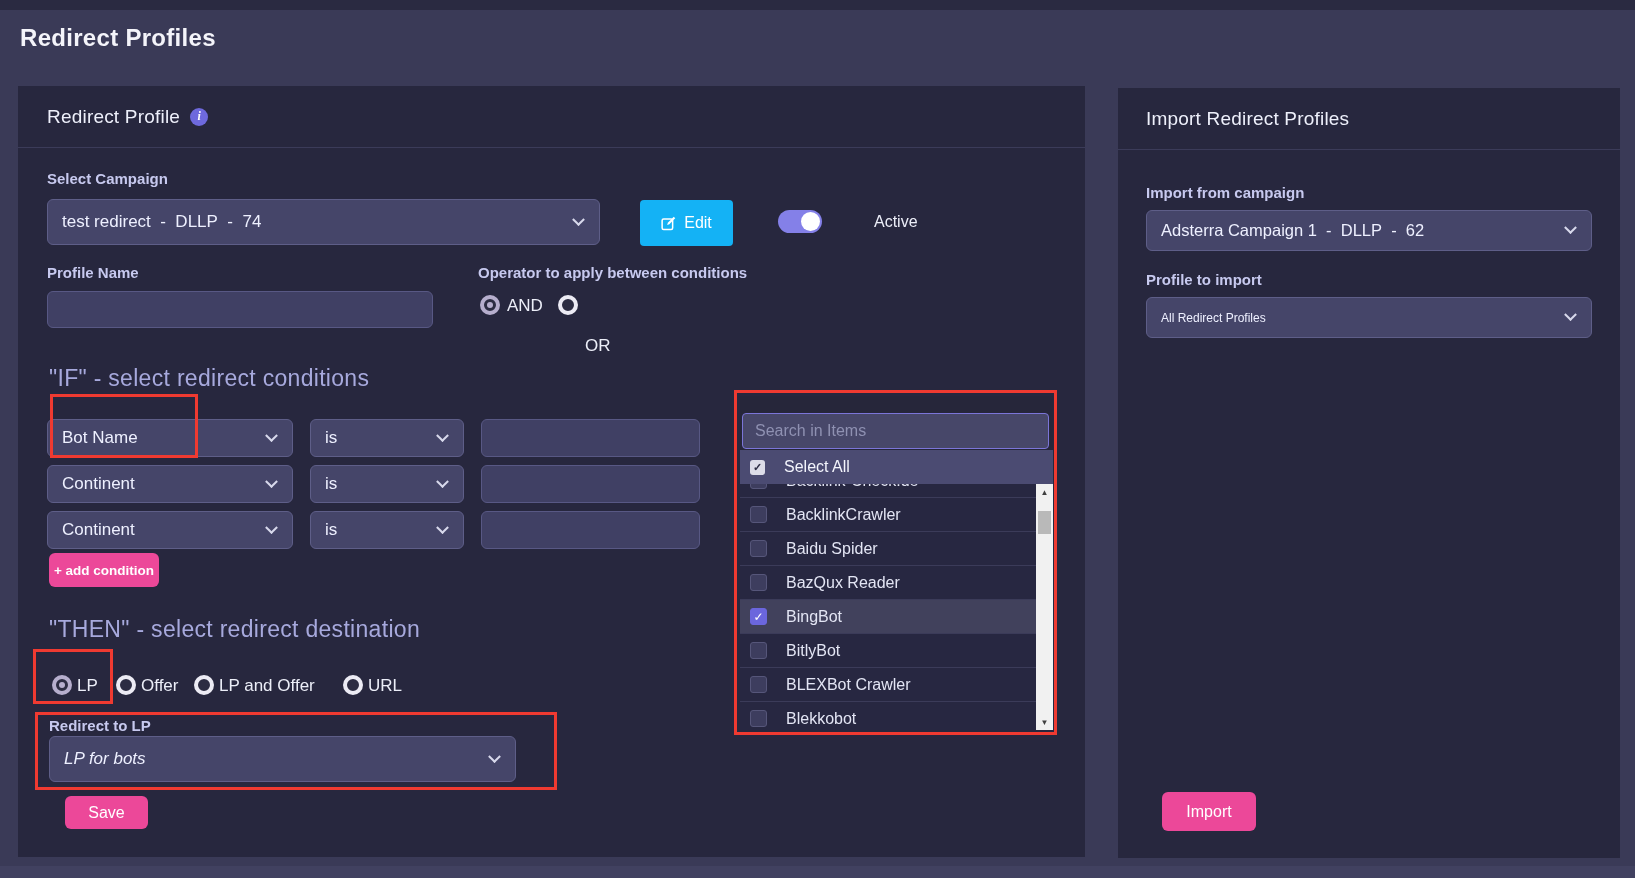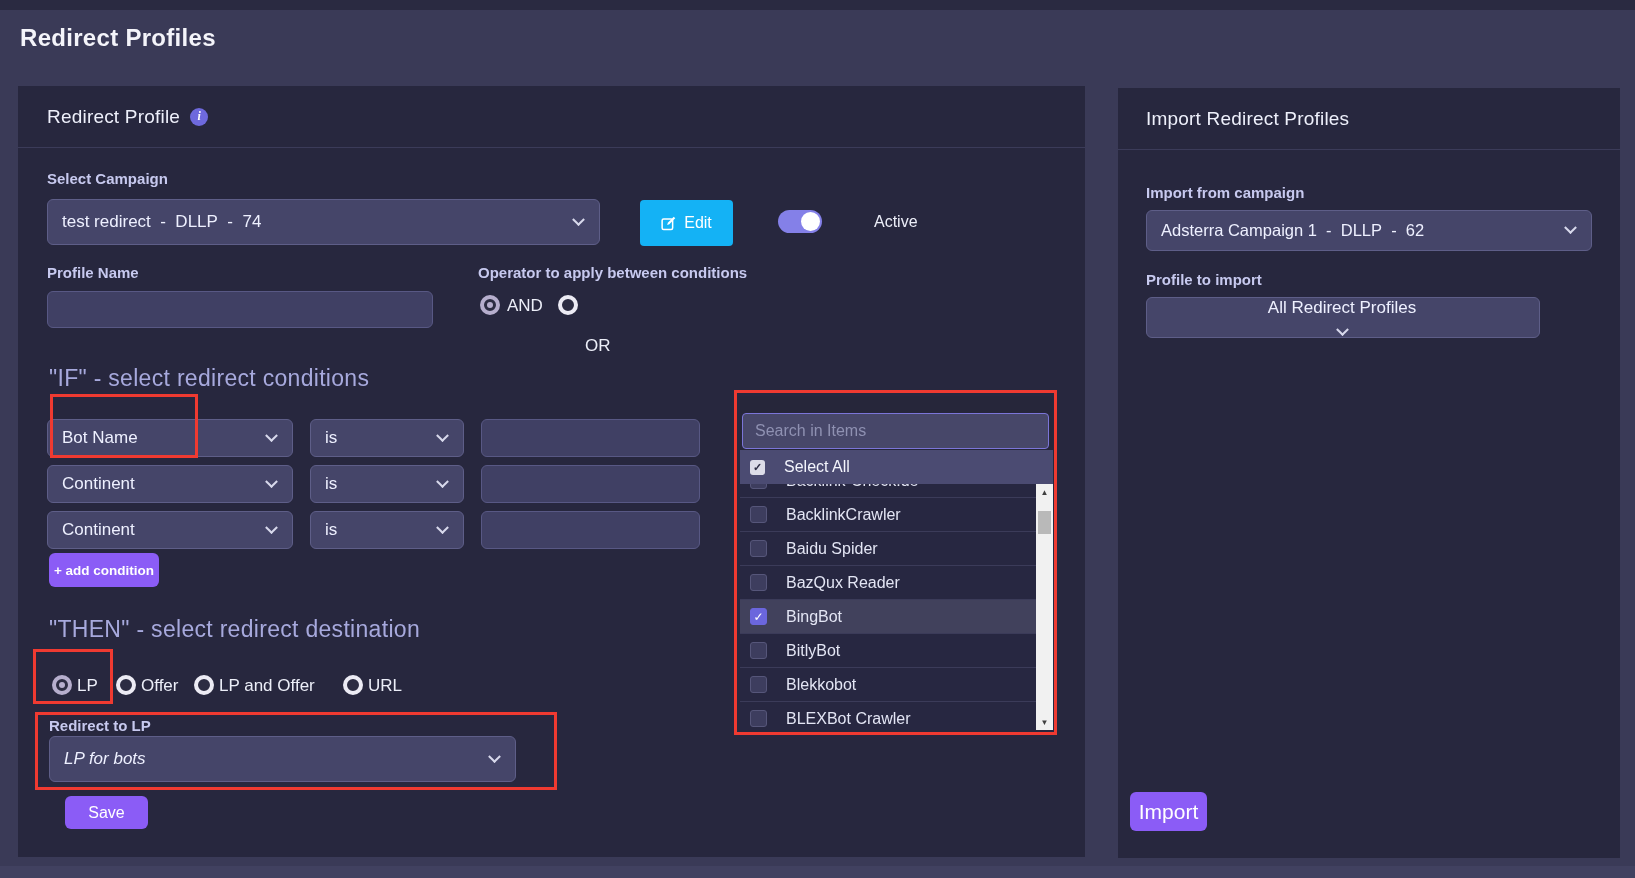--- a/index.html
+++ b/index.html
@@ -24,21 +24,21 @@
          display:flex; align-items:center; justify-content:space-between; padding:0 16px 0 14px;
          color:#eef0ff; font-size:17px; cursor:pointer; }
   .chev { width:9px; height:9px; border-right:2px solid #d8d9ec; border-bottom:2px solid #d8d9ec;
           transform:rotate(45deg) translate(-2px,-2px); flex:0 0 auto; }
   .vinput { position:absolute; background:#404064; border:1px solid #585884; border-radius:6px; color:#eef0ff;
             font-size:16px; padding:0 12px; font-family:"Liberation Sans",sans-serif; }
 
   .btn { display:flex; align-items:center; justify-content:center; gap:8px; color:#fff; border:none;
          border-radius:6px; cursor:pointer; font-family:"Liberation Sans",sans-serif; }
   .btn-edit { position:absolute; background:#14b2f5; border-radius:4px; font-size:16px; }
-  .btn-purple { background:#8b5cf6; }
+  .btn-purple { background:#ec4899; }
 
   .toggle { position:absolute; width:44px; height:23px; border-radius:12px; background:#8480e8; cursor:pointer; }
   .knob { position:absolute; top:2px; right:2px; width:19px; height:19px; border-radius:50%; background:#fff; }
   .toggle-label { position:absolute; font-size:16px; color:#eceef8; }
 
   .radio { position:absolute; width:20px; height:20px; border-radius:50%; background:#2c2c42;
            border:4px solid #ecebf4; cursor:pointer; }
   .radio.on { border-color:#b6aecd; }
   .radio.on::after { content:""; position:absolute; top:50%; left:50%; width:6px; height:6px; border-radius:50%;
                      background:#b6aecd; transform:translate(-50%,-50%); }
@@ -202,25 +202,25 @@
         <div class="lrow hl">
           <span class="cb on">✓</span>
           <span class="lrow-label">BingBot</span>
         </div>
         <div class="lrow">
           <span class="cb"></span>
           <span class="lrow-label">BitlyBot</span>
         </div>
         <div class="lrow">
           <span class="cb"></span>
+          <span class="lrow-label">BLEXBot Crawler</span>
+        </div>
+        <div class="lrow">
+          <span class="cb"></span>
           <span class="lrow-label">Blekkobot</span>
-        </div>
-        <div class="lrow">
-          <span class="cb"></span>
-          <span class="lrow-label">BLEXBot Crawler</span>
         </div>
         <div class="sbar">
           <div class="sbar-arrow" style="top:0;">▲</div>
           <div class="sbar-thumb"></div>
           <div class="sbar-arrow" style="bottom:0;">▼</div>
         </div>
       </div>
     </div>
   </section>
 
@@ -229,24 +229,24 @@
       <span class="panel-title">Import Redirect Profiles</span>
     </div>
 
     <div class="label" style="left:28px; top:96px;">Import from campaign</div>
     <div class="sel" style="left:28px; top:122px; width:446px; height:41px; font-size:16.5px;">
       <span>Adsterra Campaign 1&nbsp; - &nbsp;DLLP&nbsp; - &nbsp;62</span>
       <span class="chev"></span>
     </div>
 
     <div class="label" style="left:28px; top:183px;">Profile to import</div>
-    <div class="sel" style="left:28px; top:209px; width:394px; height:41px; font-size:17px;flex-direction:column;">
+    <div class="sel" style="left:28px; top:209px; width:446px; height:41px; font-size:12px;">
       <span>All Redirect Profiles</span>
       <span class="chev"></span>
     </div>
 
-    <button class="btn btn-purple" style="position:absolute; left:12px; top:704px; width:77px; height:39px; font-size:21px;">
+    <button class="btn btn-purple" style="position:absolute; left:44px; top:704px; width:94px; height:39px; font-size:16px;">
       <span>Import</span>
     </button>
   </section>
 
   <div class="footer-strip"></div>
 </div>
 
 </body></html>

